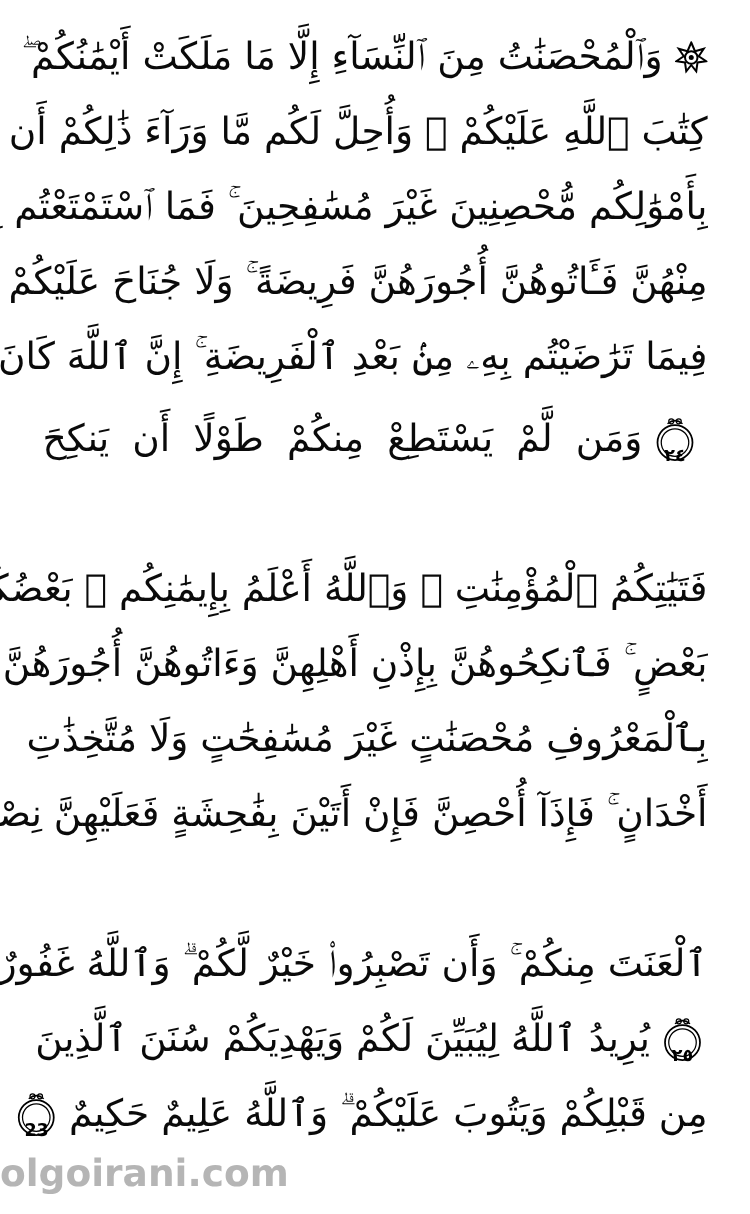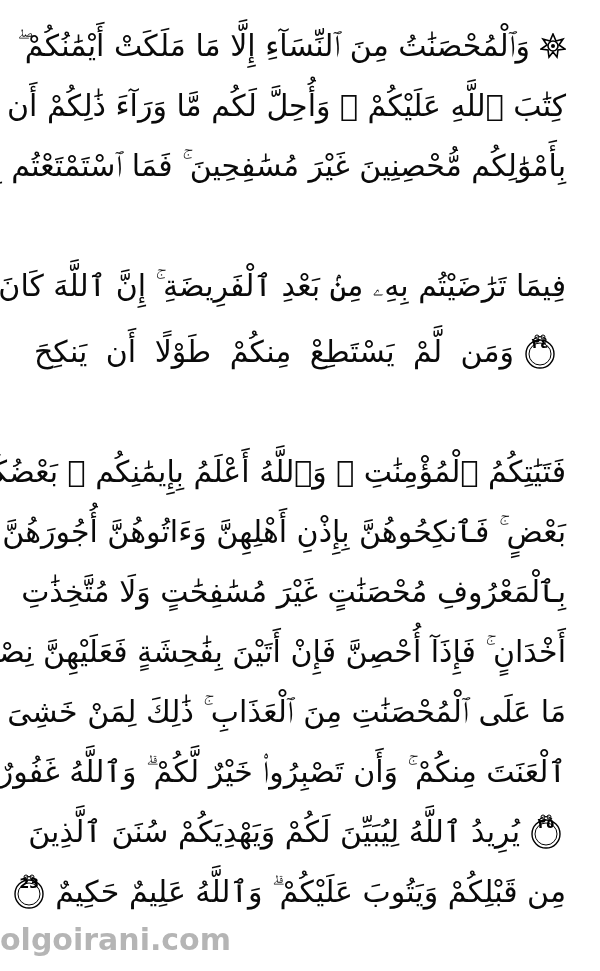--- a/index.html
+++ b/index.html
@@ -41,21 +41,21 @@
       display: inline-block;
       white-space: nowrap;
     }
     .line .seg.grow {
       flex: 1 1 auto;
       text-align: justify;
       text-align-last: justify;
     }
     .ayah-marker {
       display: inline-flex;
-      align-items: flex-start;
+      align-items: flex-end;
       justify-content: center;
       width: 40px;
       height: 40px;
       flex: 0 0 40px;
       margin: 0 6px;
       position: relative;
     }
     .ayah-marker svg {
       position: absolute;
       left: 0;
@@ -112,20 +112,23 @@
   </div>
 
   <div class="line" style="top:76px">
     <span class="seg grow">كِتَٰبَ ٱللَّهِ عَلَيْكُمْ ۚ وَأُحِلَّ لَكُم مَّا وَرَآءَ ذَٰلِكُمْ أَن تَبْتَغُوا۟</span>
   </div>
 
   <div class="line" style="top:136px">
     <span class="seg grow">بِأَمْوَٰلِكُم مُّحْصِنِينَ غَيْرَ مُسَٰفِحِينَ ۚ فَمَا ٱسْتَمْتَعْتُم بِهِۦ</span>
   </div>
 
+  <div class="line" style="top:196px">
+    <span class="seg grow">مِنْهُنَّ فَـَٔاتُوهُنَّ أُجُورَهُنَّ فَرِيضَةً ۚ وَلَا جُنَاحَ عَلَيْكُمْ</span>
+  </div>
 
   <div class="line" style="top:256px">
     <span class="seg grow">فِيمَا تَرَٰضَيْتُم بِهِۦ مِنۢ بَعْدِ ٱلْفَرِيضَةِ ۚ إِنَّ ٱللَّهَ كَانَ عَلِيمًا</span>
   </div>
 
   <div class="line" style="top:322px">
     <span class="ayah-marker">
       <svg viewBox="0 0 40 40">
         <circle cx="20" cy="22" r="14" fill="none" stroke="#000" stroke-width="1.4"></circle>
         <circle cx="20" cy="22" r="11" fill="none" stroke="#000" stroke-width="1"></circle>
@@ -148,23 +151,20 @@
   </div>
 
   <div class="line" style="top:502px">
     <span class="seg grow">بَعْضٍ ۚ فَٱنكِحُوهُنَّ بِإِذْنِ أَهْلِهِنَّ وَءَاتُوهُنَّ أُجُورَهُنَّ</span>
   </div>
 
   <div class="line" style="top:622px">
     <span class="seg grow">أَخْدَانٍ ۚ فَإِذَآ أُحْصِنَّ فَإِنْ أَتَيْنَ بِفَٰحِشَةٍ فَعَلَيْهِنَّ نِصْفُ</span>
   </div>
 
-  <div class="line" style="top:682px">
-    <span class="seg grow">مَا عَلَى ٱلْمُحْصَنَٰتِ مِنَ ٱلْعَذَابِ ۚ ذَٰلِكَ لِمَنْ خَشِىَ</span>
-  </div>
 
   <div class="line" style="top:742px">
     <span class="seg grow">ٱلْعَنَتَ مِنكُمْ ۚ وَأَن تَصْبِرُوا۟ خَيْرٌ لَّكُمْ ۗ وَٱللَّهُ غَفُورٌ رَّحِيمٌ</span>
   </div>
 
   <div class="line" style="top:850px; margin-top:-48px">
     <span class="ayah-marker" style="margin-right:0">
       <svg viewBox="0 0 40 40">
         <circle cx="20" cy="22" r="14" fill="none" stroke="#000" stroke-width="1.4"></circle>
         <circle cx="20" cy="22" r="11" fill="none" stroke="#000" stroke-width="1"></circle>

